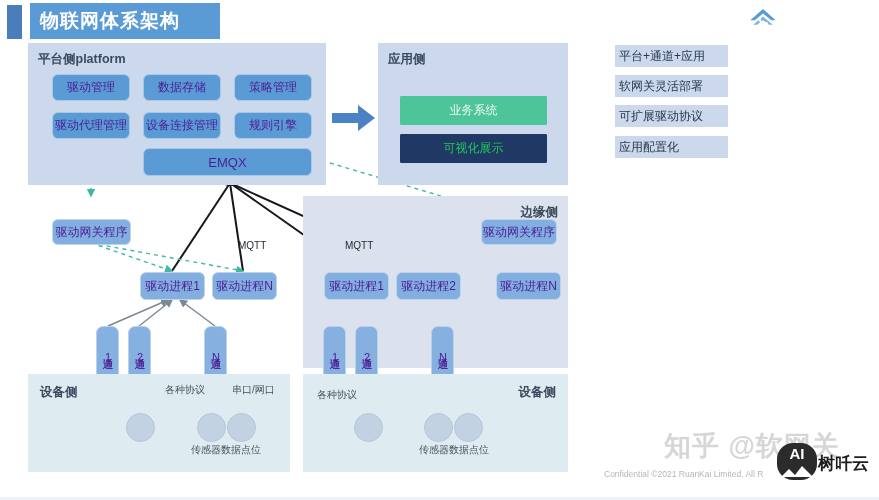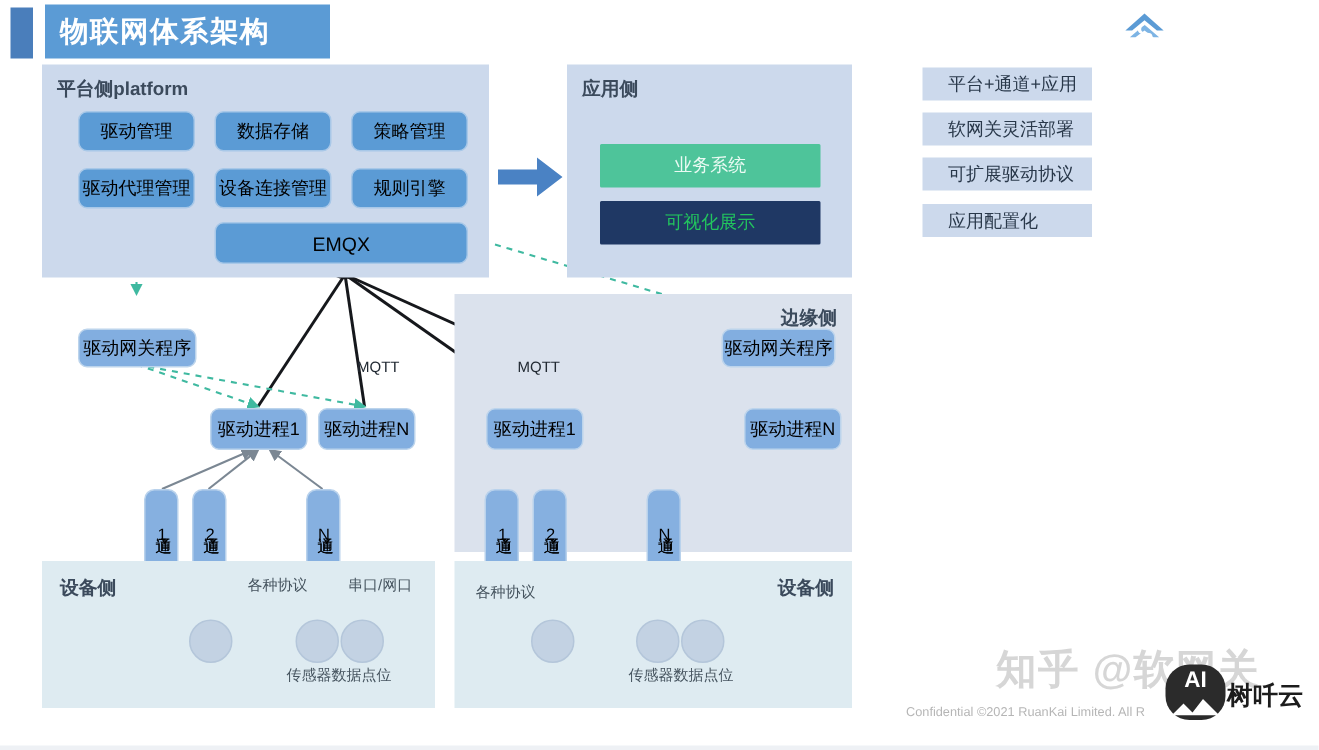--- a/index.html
+++ b/index.html
@@ -100,21 +100,21 @@
   .panel-label.bl { left: 12px; top: 10px; }
   .panel-label.br { right: 12px; top: 10px; }
 
   
   .bbox {
     position: absolute;
     box-sizing: border-box;
     background: #5b9bd5;
     border: 1px solid #a8c8e8;
     border-radius: 6px;
-    color: #000000;
+    color: #4c1d95;
     font-size: 12px;
     display: flex;
     align-items: center;
     justify-content: center;
     text-align: center;
     white-space: nowrap;
   }
   .bbox.light {
     background: #82aee0;
     border-color: #bcd4ec;
@@ -148,21 +148,21 @@
   
   .rlabel {
     position: absolute;
     box-sizing: border-box;
     left: 615px;
     width: 113px;
     height: 22px;
     background: #ccd9ec;
     display: flex;
     align-items: center;
-    padding-left: 17px;
+    padding-left: 4px;
     font-size: 12px;
     color: #29384a;
     white-space: nowrap;
   }
 
   
   .note {
     position: absolute;
     font-size: 10px;
     color: #46545f;
@@ -339,20 +339,21 @@
 
   <div class="bbox vert" style="left:96px;top:326px;width:23px;height:58px;">通道1</div>
   <div class="bbox vert" style="left:128px;top:326px;width:23px;height:58px;">通道2</div>
   <div class="bbox vert" style="left:204px;top:326px;width:23px;height:58px;">通道N</div>
 
   <div class="panel panel-edge-right">
     <div class="panel-label tr">边缘侧</div>
   </div>
   <div class="bbox light" style="left:481px;top:219px;width:76px;height:26px;">驱动网关程序</div>
   <div class="bbox light" style="left:324px;top:272px;width:65px;height:28px;">驱动进程1</div>
+  <div class="bbox light" style="left:396px;top:272px;width:65px;height:28px;">驱动进程2</div>
   <div class="bbox light" style="left:496px;top:272px;width:65px;height:28px;">驱动进程N</div>
   <div class="note mqtt" style="left:345px;top:240px;">MQTT</div>
 
   <div class="bbox vert" style="left:323px;top:326px;width:23px;height:58px;">通道1</div>
   <div class="bbox vert" style="left:355px;top:326px;width:23px;height:58px;">通道2</div>
   <div class="bbox vert" style="left:431px;top:326px;width:23px;height:58px;">通道N</div>
 
   <div class="panel panel-dev-left">
     <div class="panel-label bl">设备侧</div>
   </div>

